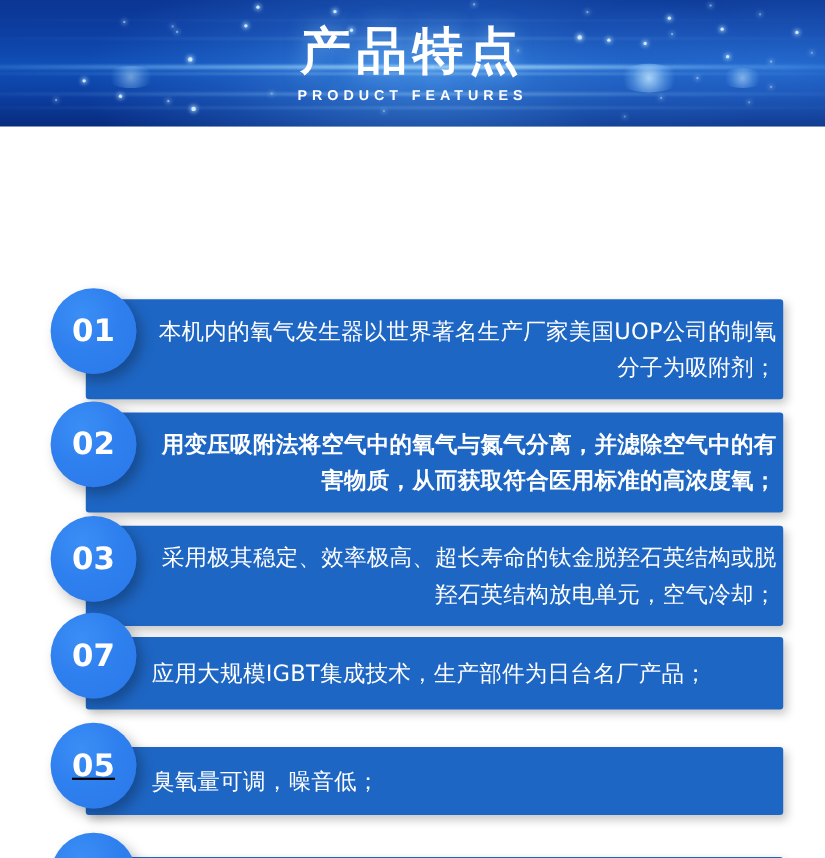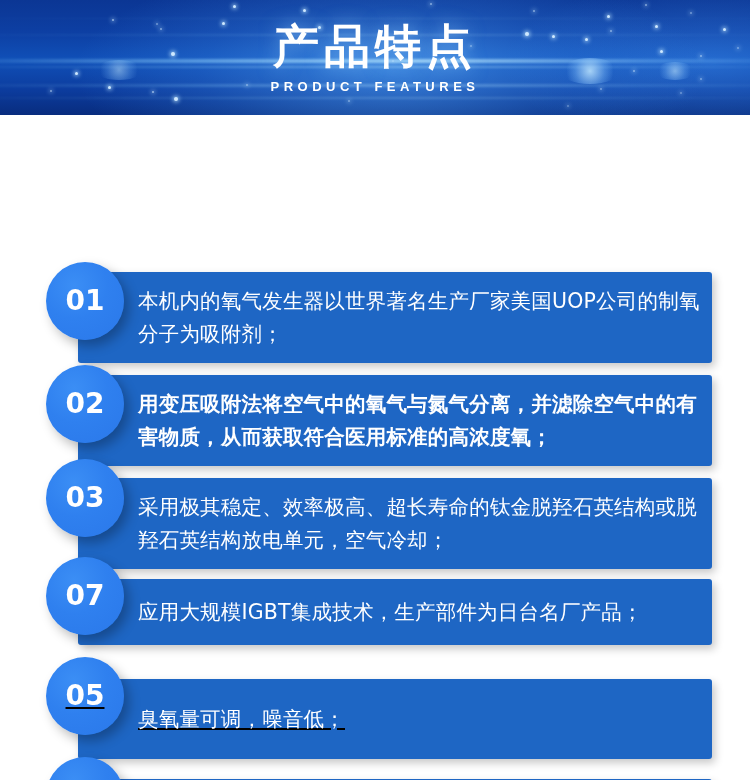--- a/index.html
+++ b/index.html
@@ -1,21 +1,21 @@
 <!DOCTYPE html>
 <html><head>
 <meta charset="utf-8">
 <style>
   html,body{margin:0;padding:0;}
   body{
     width:750px;height:780px;overflow:hidden;
     background:#ffffff;
     font-family:"Liberation Sans","DejaVu Sans",sans-serif;
   }
-  .page{position:relative;width:750px;height:780px;}
+  .page{position:relative;width:750px;height:780px;text-align:right;}
 
   
   .header{
     position:relative;width:750px;height:115px;overflow:hidden;
     background:
       radial-gradient(ellipse 420px 150px at 52% 62%, rgba(90,175,255,.55) 0%, rgba(60,140,235,.25) 45%, rgba(0,60,160,0) 75%),
       radial-gradient(ellipse 300px 120px at 95% 55%, rgba(70,150,245,.40) 0%, rgba(0,60,160,0) 70%),
       linear-gradient(180deg,#0b3694 0%,#0d3fa3 28%,#1050b8 52%,#0c3c9e 78%,#082c7e 100%);
   }
   .hdr-streak{position:absolute;left:-10%;width:120%;pointer-events:none;
@@ -146,36 +146,36 @@
       </div>
       <div class="num-circle" style="top:250px;">
         <span class="num-txt">02</span>
       </div>
     </div>
 
     <div class="row">
       <div class="bar" style="top:347px;height:91px;">
         <div class="bar-text">采用极其稳定、效率极高、超长寿命的钛金脱羟石英结构或脱羟石英结构放电单元，空气冷却；</div>
       </div>
-      <div class="num-circle" style="top:344px;">
+      <div class="num-circle" style="top:354px;">
         <span class="num-txt">03</span>
       </div>
     </div>
 
     <div class="row">
       <div class="bar" style="top:448px;height:66px;">
         <div class="bar-text">应用大规模IGBT集成技术，生产部件为日台名厂产品；</div>
       </div>
       <div class="num-circle" style="top:442px;">
         <span class="num-txt">07</span>
       </div>
     </div>
 
     <div class="row">
-      <div class="bar" style="top:548px;height:80px;text-decoration:underline;">
+      <div class="bar" style="top:548px;height:62px;">
         <div class="bar-text">臭氧量可调，噪音低；</div>
       </div>
       <div class="num-circle" style="top:542px;text-decoration:underline;">
         <span class="num-txt">05</span>
       </div>
     </div>
 
     <div class="row">
       <div class="bar" style="top:648px;height:66px;">
         <div class="bar-text">操作简便，持续产生臭氧。</div>

